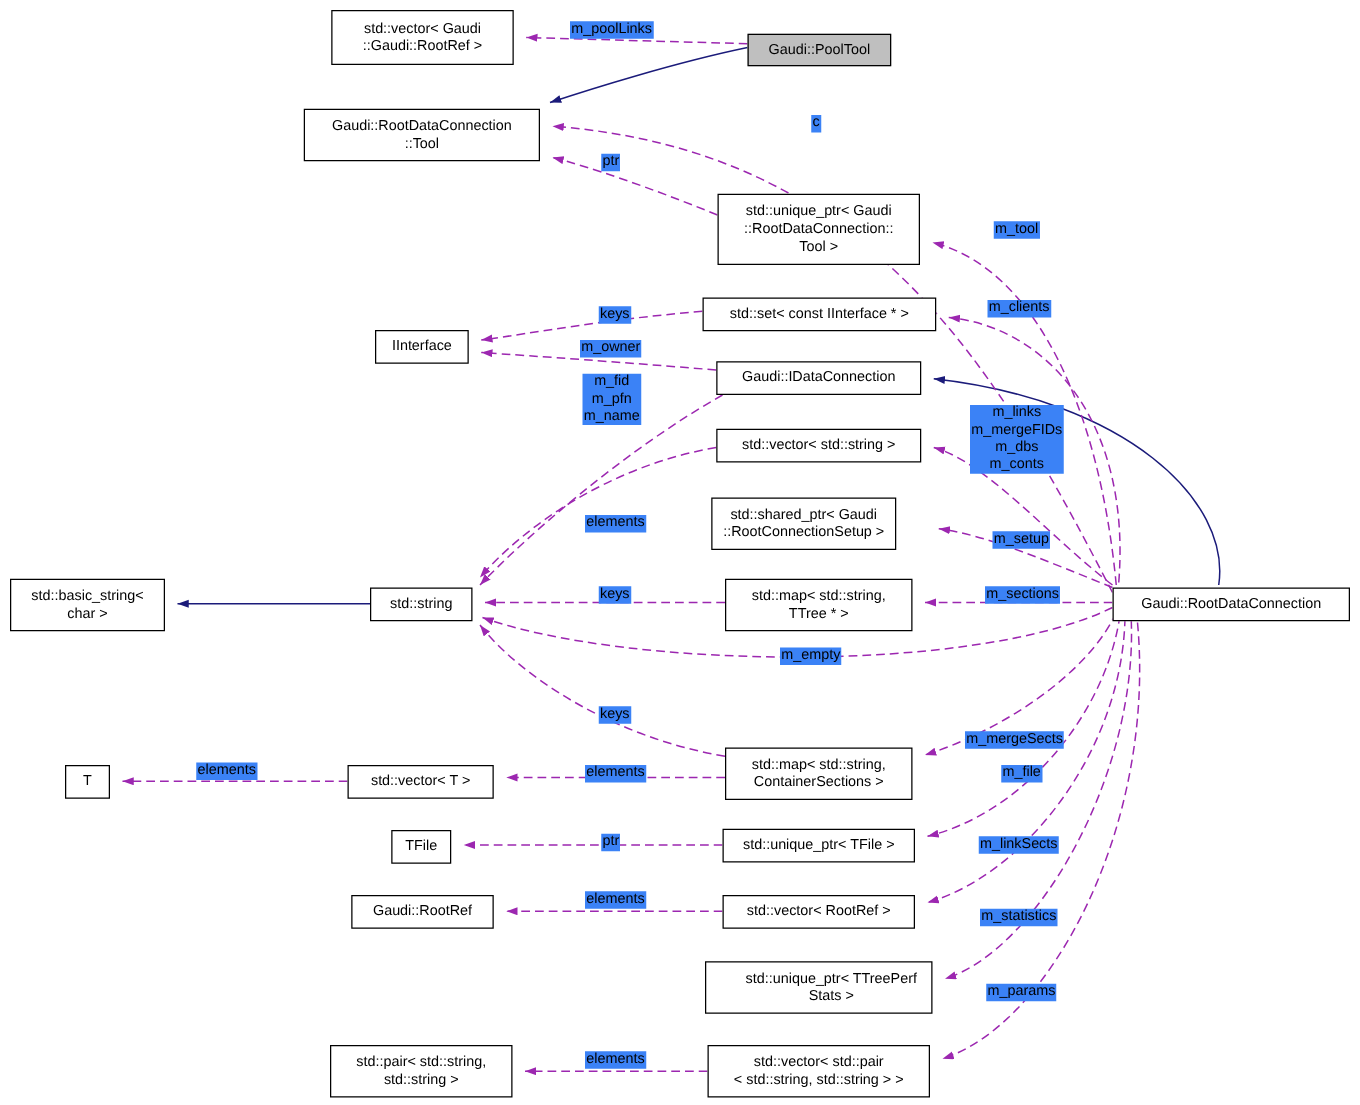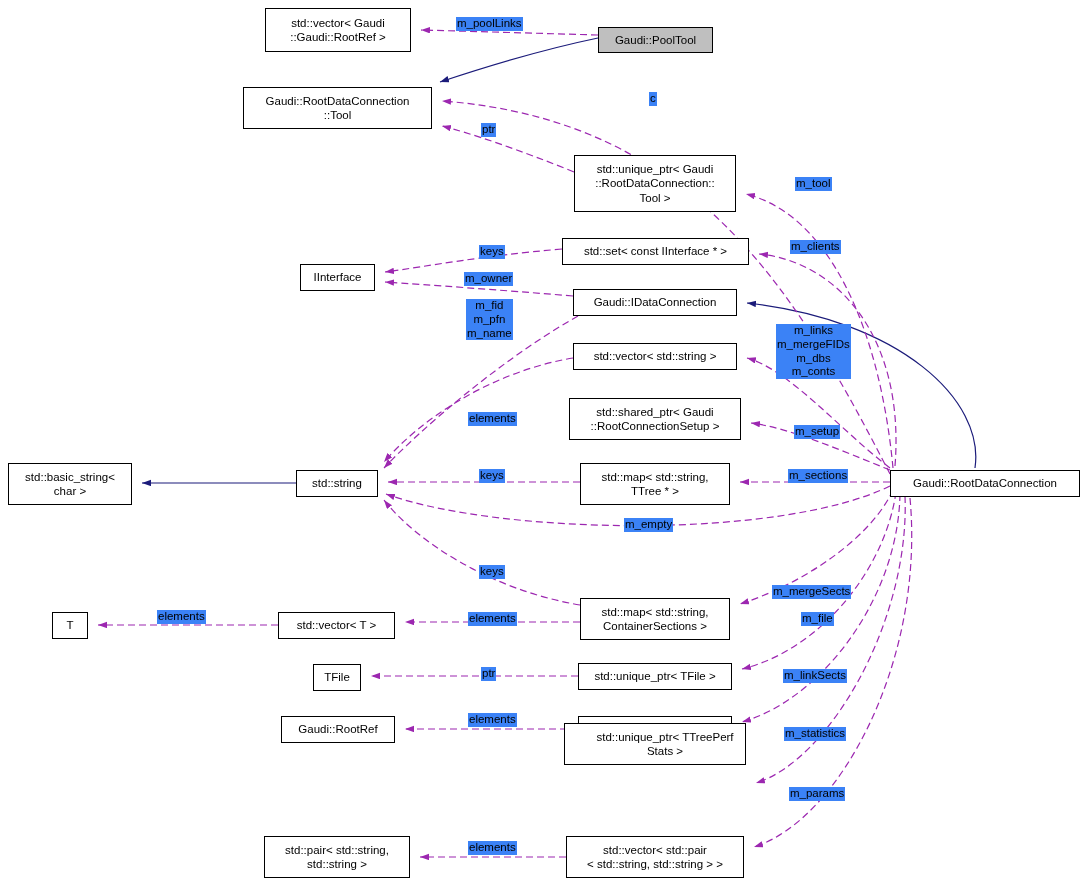--- a/index.html
+++ b/index.html
@@ -135,37 +135,37 @@
   <div class="node highlight" style="left:598px;top:27px;width:115px;height:26px;">Gaudi::PoolTool</div>
   <div class="node" style="left:243px;top:87px;width:189px;height:42px;">Gaudi::RootDataConnection
 ::Tool</div>
   <div class="node" style="left:562px;top:238px;width:187px;height:27px;">std::set&lt; const IInterface * &gt;</div>
   <div class="node" style="left:574px;top:155px;width:162px;height:57px;">std::unique_ptr&lt; Gaudi
 ::RootDataConnection::
 Tool &gt;</div>
   <div class="node" style="left:300px;top:264px;width:75px;height:27px;">IInterface</div>
   <div class="node" style="left:573px;top:289px;width:164px;height:27px;">Gaudi::IDataConnection</div>
   <div class="node" style="left:573px;top:343px;width:164px;height:27px;">std::vector&lt; std::string &gt;</div>
-  <div class="node" style="left:569px;top:398px;width:172px;height:42px;">std::shared_ptr&lt; Gaudi
+  <div class="node" style="left:569px;top:398px;width:148px;height:42px;">std::shared_ptr&lt; Gaudi
 ::RootConnectionSetup &gt;</div>
   <div class="node" style="left:8px;top:463px;width:124px;height:42px;">std::basic_string&lt;
 char &gt;</div>
   <div class="node" style="left:296px;top:470px;width:82px;height:27px;">std::string</div>
   <div class="node" style="left:580px;top:463px;width:150px;height:42px;">std::map&lt; std::string,
 TTree * &gt;</div>
   <div class="node" style="left:890px;top:470px;width:190px;height:27px;">Gaudi::RootDataConnection</div>
   <div class="node" style="left:52px;top:612px;width:36px;height:27px;">T</div>
   <div class="node" style="left:278px;top:612px;width:117px;height:27px;">std::vector&lt; T &gt;</div>
   <div class="node" style="left:580px;top:598px;width:150px;height:42px;">std::map&lt; std::string,
 ContainerSections &gt;</div>
   <div class="node" style="left:313px;top:664px;width:48px;height:27px;">TFile</div>
   <div class="node" style="left:578px;top:663px;width:154px;height:27px;">std::unique_ptr&lt; TFile &gt;</div>
   <div class="node" style="left:281px;top:716px;width:114px;height:27px;">Gaudi::RootRef</div>
   <div class="node" style="left:578px;top:716px;width:154px;height:27px;">std::vector&lt; RootRef &gt;</div>
-  <div class="node" style="left:564px;top:723px;width:182px;height:42px;padding-left:24px;">std::unique_ptr&lt; TTreePerf
+  <div class="node" style="left:564px;top:769px;width:182px;height:42px;padding-left:24px;">std::unique_ptr&lt; TTreePerf
 Stats &gt;</div>
   <div class="node" style="left:264px;top:836px;width:146px;height:42px;">std::pair&lt; std::string,
 std::string &gt;</div>
   <div class="node" style="left:566px;top:836px;width:178px;height:42px;">std::vector&lt; std::pair
 &lt; std::string, std::string &gt; &gt;</div>
 
   <div class="edge-label" style="left:456px;top:17px;">m_poolLinks</div>
   <div class="edge-label" style="left:649px;top:92px;">c</div>
   <div class="edge-label" style="left:481px;top:123px;">ptr</div>
   <div class="edge-label" style="left:795px;top:177px;">m_tool</div>

